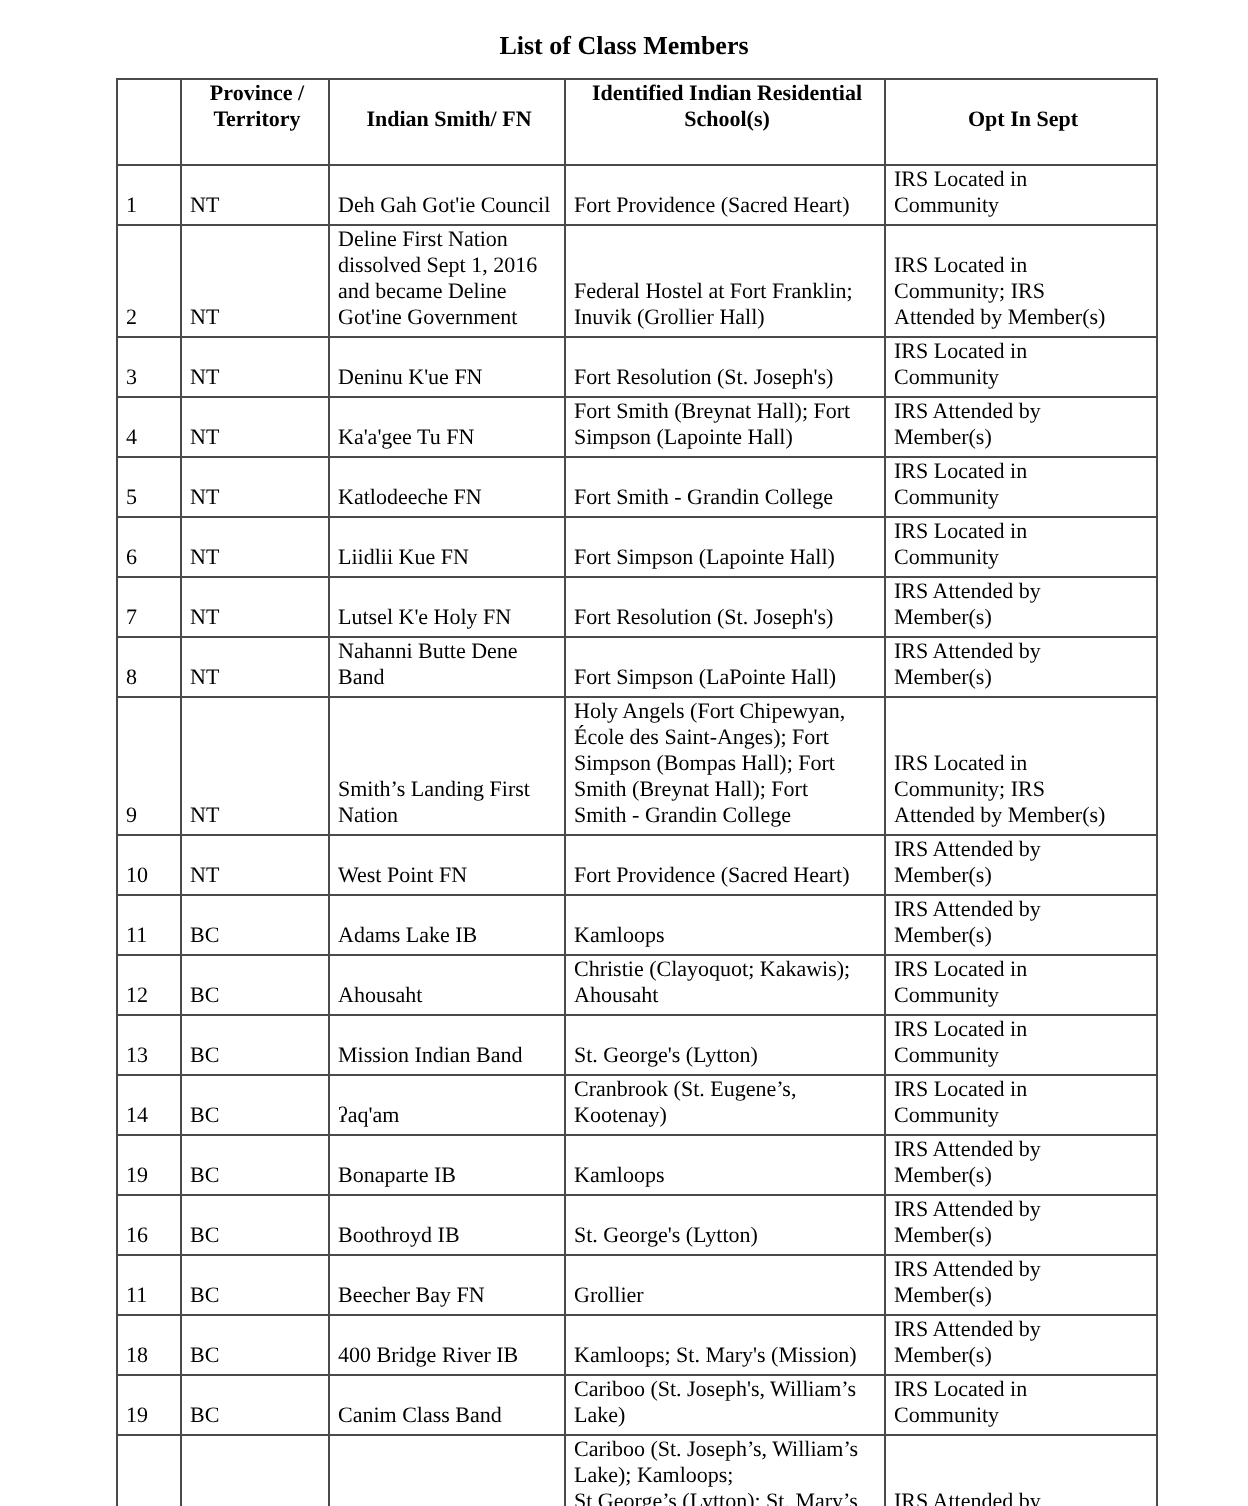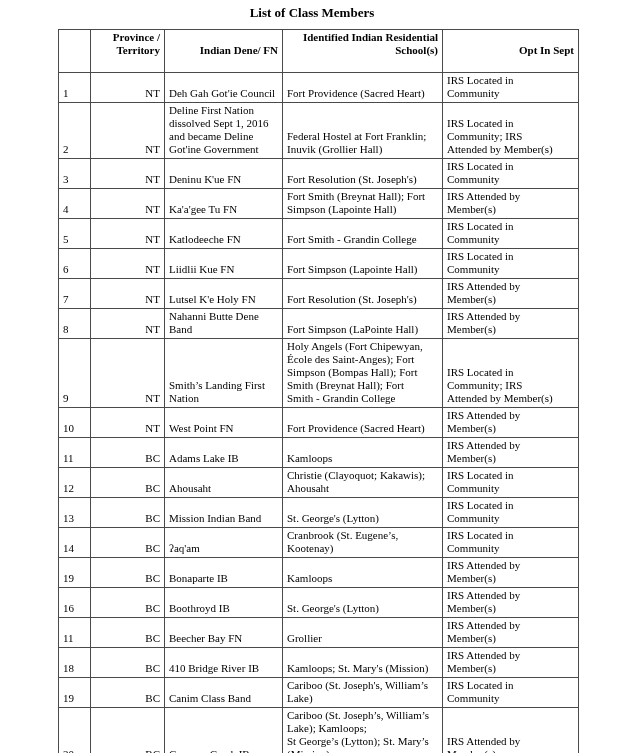--- a/index.html
+++ b/index.html
@@ -12,54 +12,54 @@
     height: 753px;
     font-family: "Liberation Serif", serif;
     color: #000000;
     overflow: hidden;
   }
   .doc-title {
     text-align: center;
     font-weight: bold;
     font-size: 13px;
     line-height: 14px;
-    padding-top: 6px;
+    padding-top: 16px;
     margin: 0 0 9px 0;
   }
   table.members {
     border-collapse: collapse;
     table-layout: fixed;
     width: 520px;
     margin-left: 58px;
   }
   table.members th,
   table.members td {
     border: 1px solid #4a4a4a;
     font-size: 11px;
     line-height: 13px;
     padding: 1px 4px 2px 4px;
     white-space: pre-line;
     overflow: hidden;
     word-wrap: break-word;
   }
   table.members th {
     font-weight: bold;
-    text-align: right;
+    text-align: center;
     vertical-align: bottom;
     padding-bottom: 15px;
     padding-left: 6px;
   }
   table.members td {
     vertical-align: bottom;
   }
   td.cell-num {
     padding-left: 6px;
   }
   td.cell-prov {
-    text-align: right;
+    text-align: left;
   }
   td.cell-opt {
     vertical-align: top;
     padding-top: 1px;
   }
 </style>
 </head>
 <body>
 
 <div class="doc-title">List of Class Members</div>
@@ -70,21 +70,21 @@
     <col style="width:74px">
     <col style="width:118px">
     <col style="width:160px">
     <col style="width:136px">
   </colgroup>
   <thead>
     <tr>
       <th></th>
       <th>Province /
 Territory</th>
-      <th>Indian Dene/ FN</th>
+      <th>Indian Smith/ FN</th>
       <th>Identified Indian Residential
 School(s)</th>
       <th>Opt In Sept</th>
     </tr>
   </thead>
   <tbody id="rows-body">
       <tr>
     <td class="cell-num">1</td>
     <td class="cell-prov">NT</td>
     <td class="cell-band">Deh Gah Got'ie Council</td>
@@ -231,21 +231,21 @@
     <td class="cell-num">11</td>
     <td class="cell-prov">BC</td>
     <td class="cell-band">Beecher Bay FN</td>
     <td class="cell-school">Grollier</td>
     <td class="cell-opt">IRS Attended by
 Member(s)</td>
   </tr>
       <tr>
     <td class="cell-num">18</td>
     <td class="cell-prov">BC</td>
-    <td class="cell-band">410 Bridge River IB</td>
+    <td class="cell-band">400 Bridge River IB</td>
     <td class="cell-school">Kamloops; St. Mary's (Mission)</td>
     <td class="cell-opt">IRS Attended by
 Member(s)</td>
   </tr>
       <tr>
     <td class="cell-num">19</td>
     <td class="cell-prov">BC</td>
     <td class="cell-band">Canim Class Band</td>
     <td class="cell-school">Cariboo (St. Joseph's, William’s
 Lake)</td>

